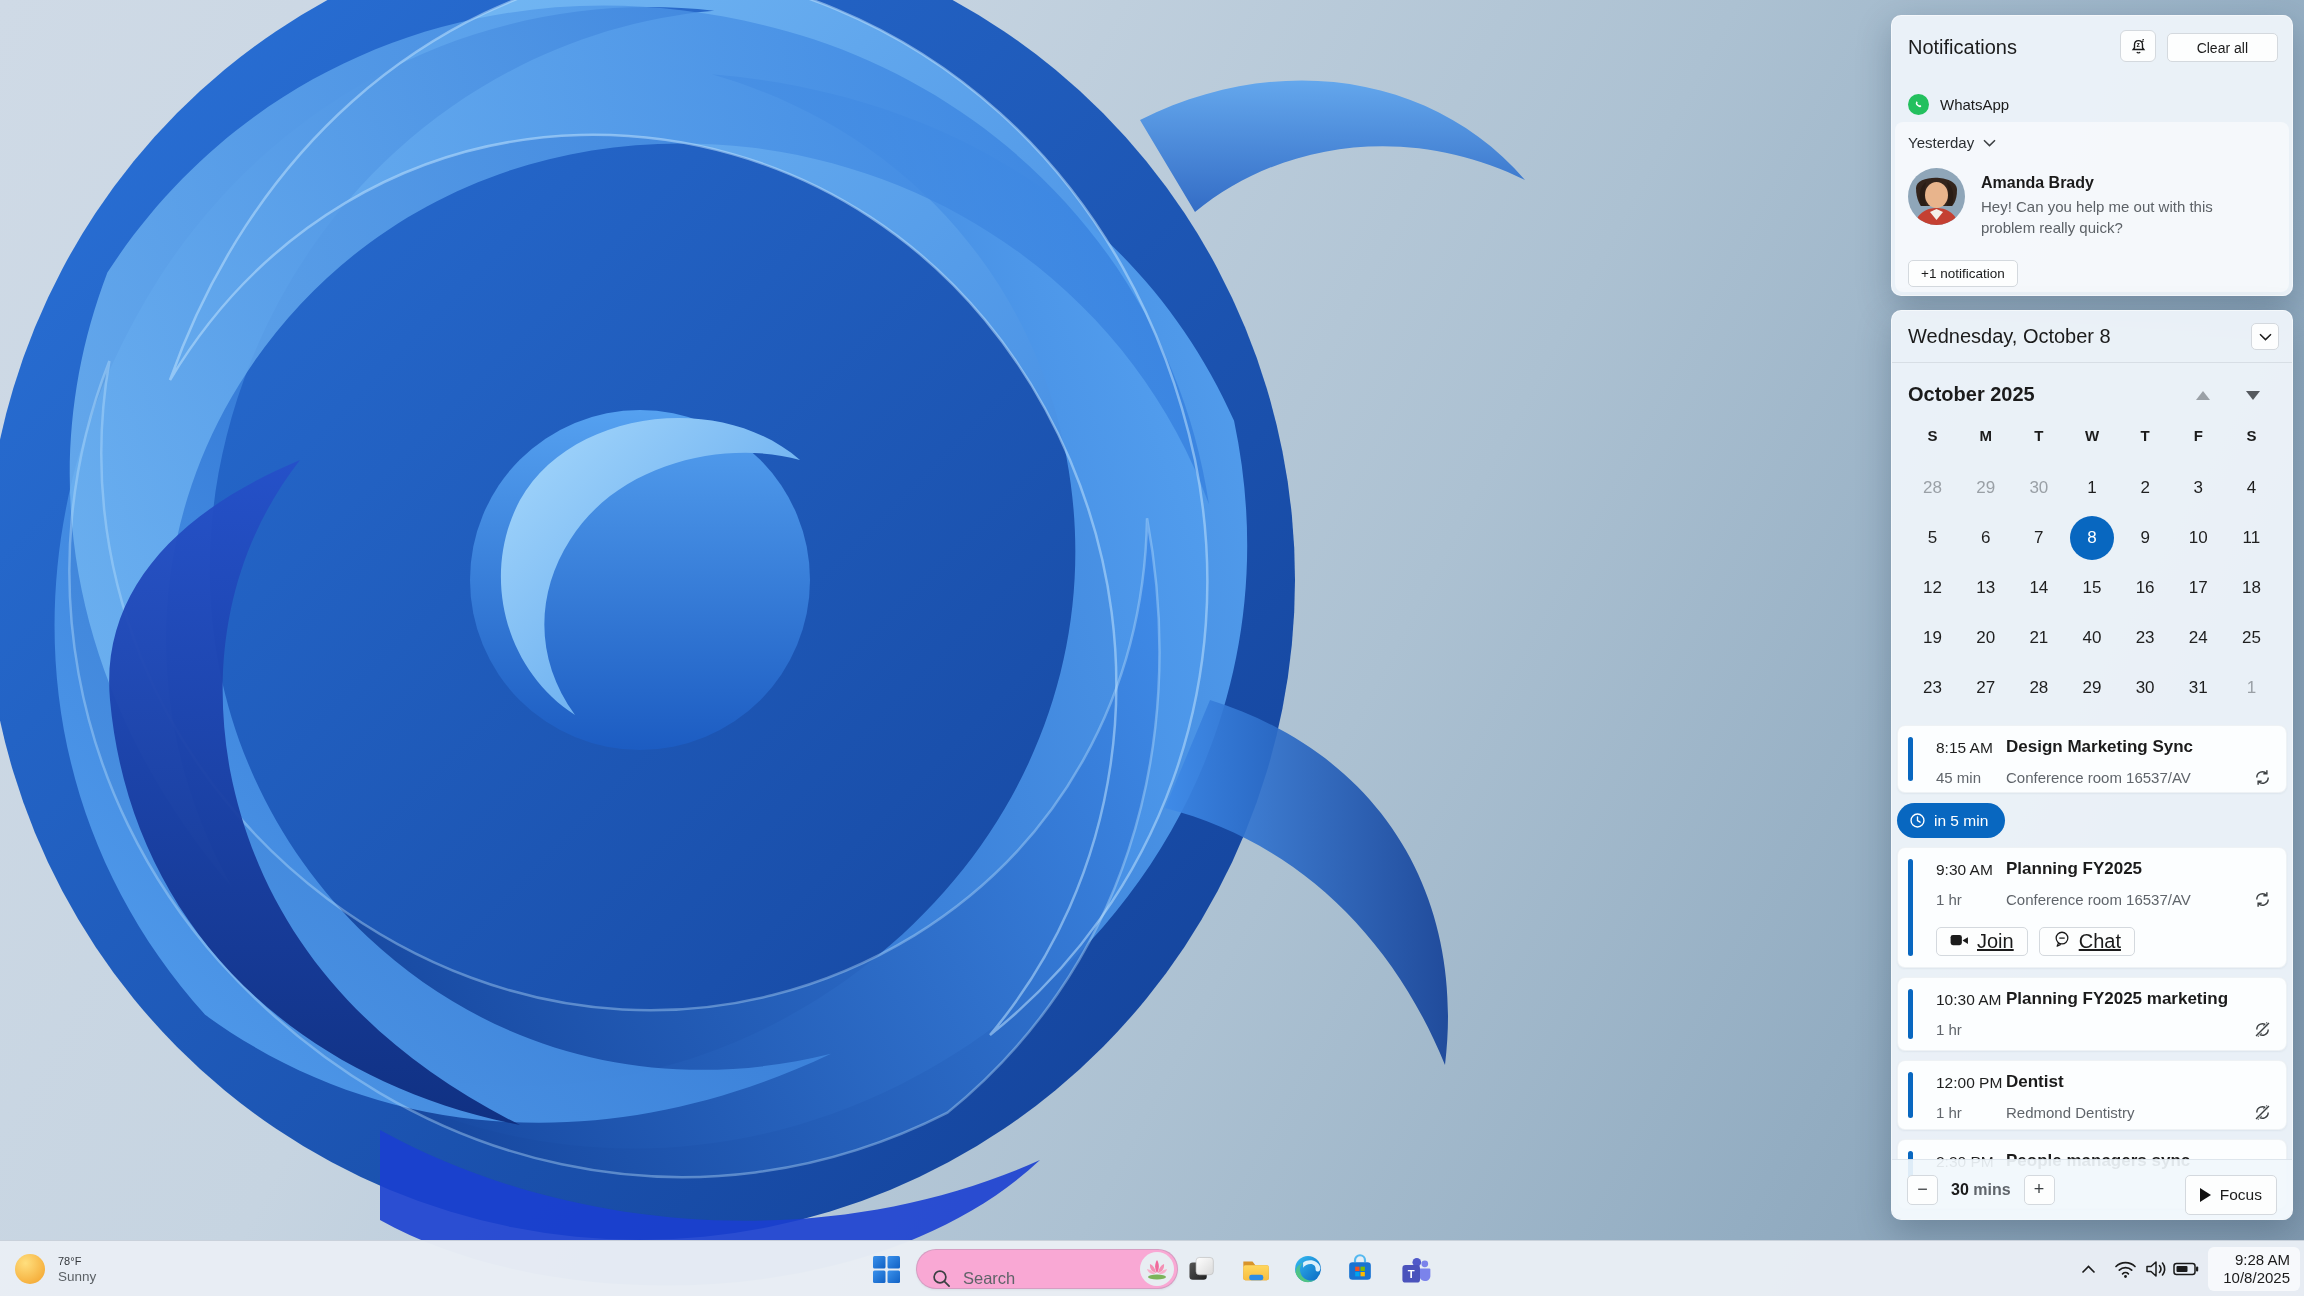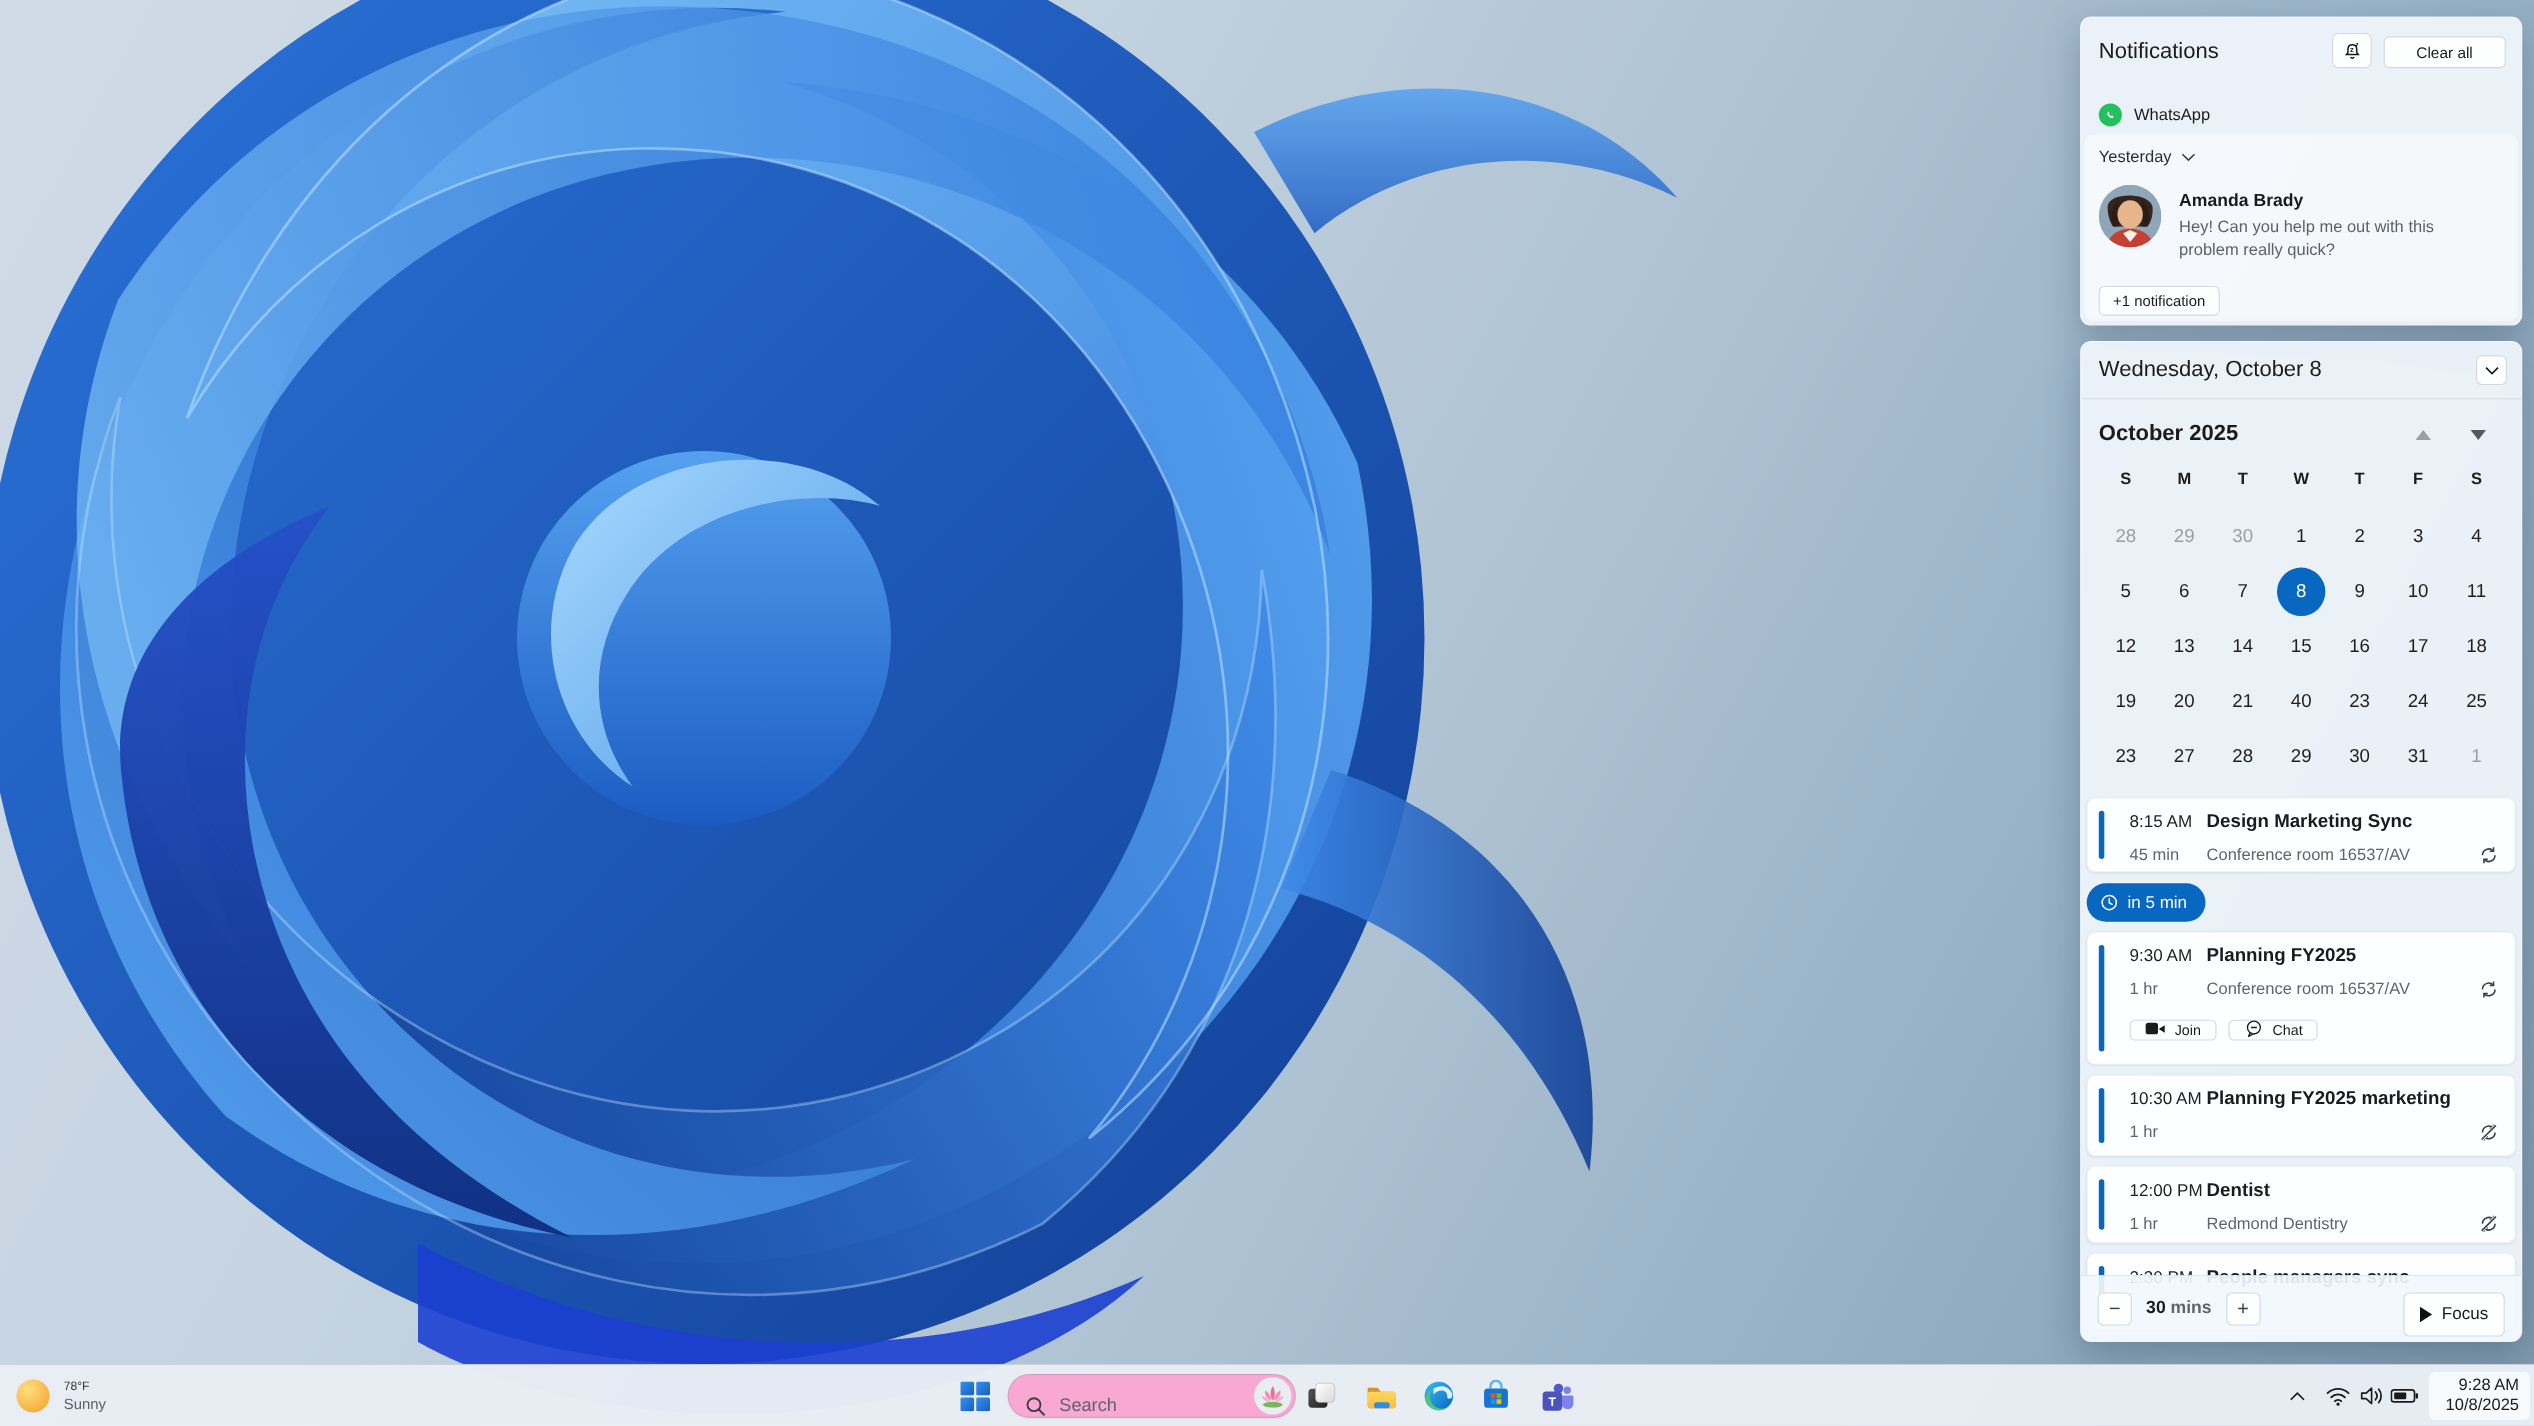--- a/index.html
+++ b/index.html
@@ -59,21 +59,21 @@
   .events { position:absolute; left:0; right:0; top:408px; bottom:0; overflow:hidden; padding-top:6px; }
   .evcard { position:relative; margin:0 5px 9px 5px; background:#fcfeff; border:1px solid rgba(120,140,160,0.10);
     border-radius:8px; box-shadow:0 1px 2px rgba(40,60,90,0.06); }
   .evbar { position:absolute; left:10px; top:11px; bottom:11px; width:5px; border-radius:3px; background:#0867C0; }
   .evtime { position:absolute; left:38px; top:13px; font-size:15.5px; color:#1f1f1f; }
   .evdur { position:absolute; left:38px; top:43px; font-size:15px; color:#60656b; }
   .evtitle { position:absolute; left:108px; top:11px; font-size:17px; font-weight:700; white-space:nowrap; }
   .evloc { position:absolute; left:108px; top:43px; font-size:15px; color:#60656b; white-space:nowrap; }
   .evicon { position:absolute; right:14px; top:42px; width:19px; height:19px; }
   .ev-actions { position:absolute; left:38px; top:79px; display:flex; gap:11px; }
-  .act-btn { height:19px; padding:0 13px; gap:8px; font-size:13px; border-radius:5px; }
+  .act-btn { height:29px; padding:0 13px; gap:8px; font-size:20px; border-radius:5px;text-decoration:underline; }
   .badge { display:inline-flex; align-items:center; gap:8px; margin:1px 0 9px 5px; height:35px; padding:0 17px 0 12px;
     border-radius:18px; background:#0867C0; color:#fff; font-size:15.5px; }
 
   .cal-footer { position:absolute; left:0; right:0; bottom:0; height:60px;
     background:rgba(241,247,252,0.92); border-top:1px solid rgba(100,120,140,0.14);
     border-radius:0 0 10px 10px; display:flex; align-items:center; padding-left:15px; }
   .step-btn { width:31px; height:30px; font-size:18px; color:#3c4043; border-radius:5px; }
   .dur-lbl { margin:0 13px; font-size:16px; }
   .dur-lbl .v { font-weight:700; }
   .dur-lbl .u { color:#60656b; font-weight:700; }

